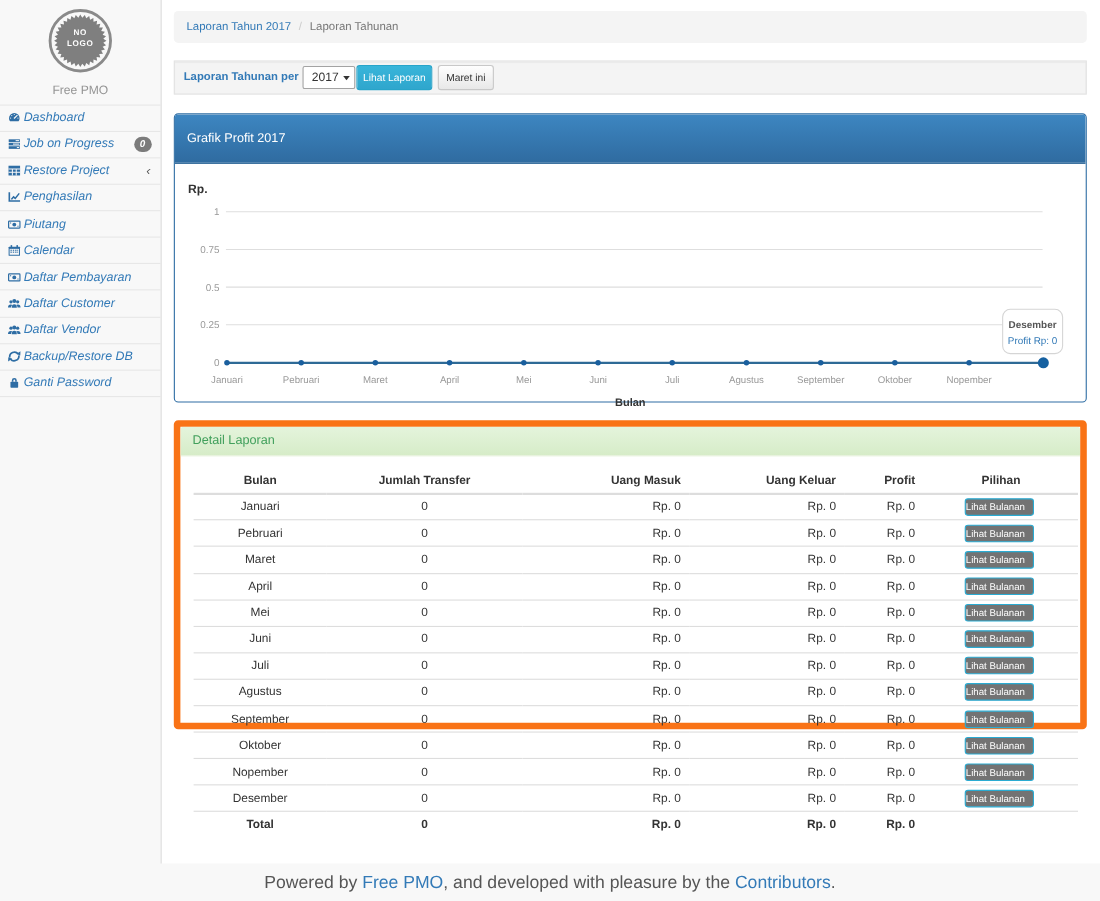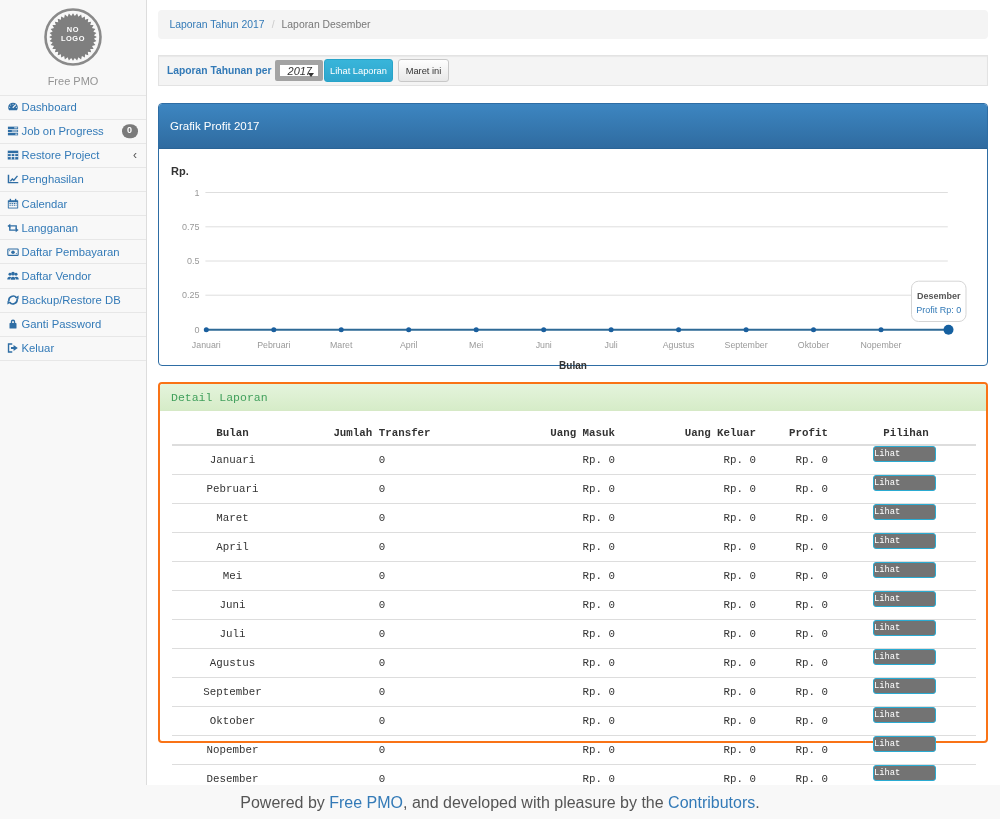--- a/index.html
+++ b/index.html
@@ -2,39 +2,39 @@
 <html><head>
 <meta charset="utf-8">
 <style>
 * { margin:0; padding:0; box-sizing:border-box; }
 html,body { width:1000px; height:819px; background:#fff; font-family:"Liberation Sans", sans-serif; color:#333; overflow:hidden; }
 a { color:#337ab7; text-decoration:none; }
 .sidebar { position:absolute; left:0; top:0; width:147px; height:819px; background:#f8f8f8; border-right:1px solid #ddd; }
 .logo-area { height:95.5px; border-bottom:1px solid #e7e7e7; text-align:center; }
 .brand { margin-top:3px; font-size:11px; color:#949494; }
 .menu { list-style:none; }
-.menu li { height:24.15px; border-bottom:1px solid #e7e7e7; position:relative; display:flex; align-items:center; padding-left:7px; }
+.menu li { height:24.15px; border-bottom:1px solid #e7e7e7; position:relative; display:flex; align-items:center; padding-left:7px;font-style:italic; }
 .menu li .mi { width:12px; height:12px; margin-right:2.5px; flex:none; display:flex; align-items:center; justify-content:center; }
 .menu li a.mt { font-size:11.3px; }
 .badge0 { position:absolute; right:8.5px; top:50%; transform:translateY(-50%); background:#7b7b7b; color:#fff; border-radius:7px; font-size:9px; font-weight:bold; width:16px; height:13.5px; line-height:13.5px; text-align:center; }
 .chev { position:absolute; right:9px; top:50%; transform:translateY(-50%); color:#555; font-size:12px; }
 .main { position:absolute; left:158px; top:0; width:830px; }
 .breadcrumb { margin-top:10px; height:29px; background:#f4f4f4; border-radius:4px; padding:0 11.5px; display:flex; align-items:center; font-size:10.4px; color:#777; }
 .breadcrumb .sep { margin:0 7px; color:#ccc; }
 .well { margin-top:16px; height:31px; background:#f4f4f4; border:1px solid #e3e3e3; border-radius:0; display:flex; align-items:center; padding:0 8px; box-shadow:inset 0 1px 1px rgba(0,0,0,.05); }
 .well b.lbl { color:#337ab7; font-size:10.3px; font-weight:bold; }
-.sel { margin-left:3px; width:48px; height:21.5px; background:#fff; border:5px solid #a3a3a3; border-radius:2px; font-size:11px; color:#333; display:inline-flex; align-items:center; padding-left:8px; position:relative; flex:none;font-style:italic; }
+.sel { margin-left:3px; width:48px; height:21.5px; background:#fff; border:1px solid #a3a3a3; border-radius:2px; font-size:11px; color:#333; display:inline-flex; align-items:center; padding-left:8px; position:relative; flex:none; }
 .sel .car { position:absolute; right:4px; top:8.5px; width:0; height:0; border-left:3.5px solid transparent; border-right:3.5px solid transparent; border-top:4px solid #333; }
 .btn { display:inline-flex; align-items:center; justify-content:center; height:22.5px; border-radius:3px; font-size:9.3px; flex:none; }
 .btn-info { margin-left:1.5px; width:69px; background:linear-gradient(#38b5da,#2fa6cd); border:1px solid #28a4c9; color:#fff; }
 .btn-default { margin-left:5px; width:51px; background:linear-gradient(#fefefe,#e8e8e8); border:1px solid #c8c8c8; color:#333; }
 .panel { border-radius:4px; background:#fff; }
 .panel-primary { margin-top:17px; border:1px solid #2e6da4; height:263px; }
 .panel-primary .ph { height:45px; background:linear-gradient(#3d86c1,#2f6ba0); border-bottom:1px solid #2a6496; border-radius:3px 3px 0 0; color:#fff; font-size:11.5px; display:flex; align-items:center; padding-left:11px; }
-.panel-success { margin-top:16.4px; border:2px solid #f97316; height:361px;font-family:Liberation Mono, monospace; }
+.panel-success { margin-top:16.4px; border:6px solid #f97316; height:281px; }
 .panel-success .ph { height:26.4px; background:linear-gradient(#e4f4dc,#d6ecc8); border-bottom:1px solid #d6e9c6; border-radius:3px 3px 0 0; color:#41a05c; font-size:11.5px; display:flex; align-items:center; padding-left:11px; }
 .footer { position:absolute; left:0; top:785px; width:1000px; height:34px; background:#f8f8f8; text-align:center; font-size:16px; color:#555; }
 .footer .in { margin-top:9px; }
 
 table.rt { border-collapse:collapse; margin:11.2px 11px 0 12px; width:804px; font-size:10.8px; table-layout:fixed; }
 table.rt th, table.rt td { border-top:1px solid #ddd; height:24.1px; padding:0 8px; font-weight:normal; }
 table.rt tr.hd th { border-top:none; border-bottom:2px solid #ddd; font-weight:bold; height:22.8px; }
 table.rt .c { text-align:center; } table.rt .r { text-align:right; }
 table.rt tr.tot td { font-weight:bold; }
 .btn-xs { display:inline-block; position:relative; left:-1.5px; width:63px; height:16px; line-height:15px; background:#737373; border:1px solid #2aabd2; color:#fff; font-size:8.8px; border-radius:3px; text-align:left; }
@@ -99,20 +99,31 @@
           <svg width="12" height="12" viewBox="0 0 13 13">
             <path d="M0.8 1.8 v9.4 h11.4 v-1.5 H2.4 V1.8 Z" fill="#2e6da4"></path>
             <path d="M3.2 8.4 l2.5-3 1.7 1.4 3.4-4.2 1.1 0.9 -4.4 5.5 -1.7-1.4 -1.7 2 Z" fill="#2e6da4"></path>
           </svg>
         </span>
         <a class="mt">Penghasilan</a>
       </li>
 <li>
         <span class="mi">
           <svg width="12" height="12" viewBox="0 0 13 13">
+            <rect x="0.9" y="3.3" width="11.2" height="6.8" rx="0.7" fill="none" stroke="#2e6da4" stroke-width="1.2"></rect>
+            <circle cx="6.5" cy="6.7" r="1.9" fill="#2e6da4"></circle>
+            <rect x="2.3" y="4.6" width="1.1" height="1" fill="#2e6da4"></rect>
+            <rect x="9.6" y="7.8" width="1.1" height="1" fill="#2e6da4"></rect>
+          </svg>
+        </span>
+        <a class="mt">Piutang</a>
+      </li>
+<li>
+        <span class="mi">
+          <svg width="12" height="12" viewBox="0 0 13 13">
             <rect x="0.9" y="2.4" width="11.2" height="9" rx="0.5" fill="#2e6da4"></rect>
             <rect x="2.9" y="0.9" width="1.5" height="2.4" fill="#2e6da4"></rect>
             <rect x="8.6" y="0.9" width="1.5" height="2.4" fill="#2e6da4"></rect>
             <rect x="1.9" y="4.6" width="9.2" height="5.8" fill="#f8f8f8"></rect>
             <g fill="#2e6da4">
               <rect x="2.7" y="5.4" width="1.4" height="1.1"></rect>
               <rect x="5" y="5.4" width="1.4" height="1.1"></rect>
               <rect x="7.3" y="5.4" width="1.4" height="1.1"></rect>
               <rect x="2.7" y="7.3" width="1.4" height="1.1"></rect>
               <rect x="5" y="7.3" width="1.4" height="1.1"></rect>
@@ -120,48 +131,52 @@
               <rect x="9.4" y="5.4" width="0.9" height="1.1"></rect>
               <rect x="9.4" y="7.3" width="0.9" height="1.1"></rect>
             </g>
           </svg>
         </span>
         <a class="mt">Calendar</a>
       </li>
 <li>
         <span class="mi">
           <svg width="12" height="12" viewBox="0 0 13 13">
-            <path d="M3.6 1.9 L0.4 4.2 L3.6 6.5 L3.6 5 L9.2 5 L9.2 8 L10.7 8 L10.7 3.5 L3.6 3.5 Z" fill="#2e6da4"></path>
-            <path d="M9.4 11.1 L12.6 8.8 L9.4 6.5 L9.4 8 L3.8 8 L3.8 5 L2.3 5 L2.3 9.5 L9.4 9.5 Z" fill="#2e6da4"></path>
-          </svg>
-        </span>
-        <a class="mt">Langganan</a>
-      </li>
-<li>
-        <span class="mi">
-          <svg width="12" height="12" viewBox="0 0 13 13">
             <rect x="0.9" y="3.3" width="11.2" height="6.8" rx="0.7" fill="none" stroke="#2e6da4" stroke-width="1.2"></rect>
             <circle cx="6.5" cy="6.7" r="1.9" fill="#2e6da4"></circle>
             <rect x="2.3" y="4.6" width="1.1" height="1" fill="#2e6da4"></rect>
             <rect x="9.6" y="7.8" width="1.1" height="1" fill="#2e6da4"></rect>
           </svg>
         </span>
         <a class="mt">Daftar Pembayaran</a>
       </li>
 <li>
         <span class="mi">
           <svg width="12" height="12" viewBox="0 0 13 13">
             <circle cx="3.2" cy="4.7" r="1.6" fill="#2e6da4"></circle>
             <circle cx="9.8" cy="4.7" r="1.6" fill="#2e6da4"></circle>
             <circle cx="6.5" cy="4" r="2" fill="#2e6da4"></circle>
             <path d="M0.3 10.4 q0-3 2.7-3 q1.1 0 1.7.6 q-1.4 1-1.4 2.4 Z" fill="#2e6da4"></path>
             <path d="M12.7 10.4 q0-3-2.7-3 q-1.1 0-1.7.6 q1.4 1 1.4 2.4 Z" fill="#2e6da4"></path>
             <path d="M4 10.6 q0-3.4 2.5-3.4 q2.5 0 2.5 3.4 Z" fill="#2e6da4"></path>
           </svg>
         </span>
+        <a class="mt">Daftar Customer</a>
+      </li>
+<li>
+        <span class="mi">
+          <svg width="12" height="12" viewBox="0 0 13 13">
+            <circle cx="3.2" cy="4.7" r="1.6" fill="#2e6da4"></circle>
+            <circle cx="9.8" cy="4.7" r="1.6" fill="#2e6da4"></circle>
+            <circle cx="6.5" cy="4" r="2" fill="#2e6da4"></circle>
+            <path d="M0.3 10.4 q0-3 2.7-3 q1.1 0 1.7.6 q-1.4 1-1.4 2.4 Z" fill="#2e6da4"></path>
+            <path d="M12.7 10.4 q0-3-2.7-3 q-1.1 0-1.7.6 q1.4 1 1.4 2.4 Z" fill="#2e6da4"></path>
+            <path d="M4 10.6 q0-3.4 2.5-3.4 q2.5 0 2.5 3.4 Z" fill="#2e6da4"></path>
+          </svg>
+        </span>
         <a class="mt">Daftar Vendor</a>
       </li>
 <li>
         <span class="mi">
           <svg width="12" height="12" viewBox="0 0 13 13">
             <g stroke="#2e6da4" stroke-width="1.7" fill="none">
               <path d="M2 7.6 a4.7 4.7 0 0 1 8.3-3.6"></path>
               <path d="M11 5.4 a4.7 4.7 0 0 1 -8.3 3.6"></path>
             </g>
             <polygon points="12.6,1.5 12.4,5.6 8.6,4.1" fill="#2e6da4"></polygon>
@@ -172,36 +187,27 @@
       </li>
 <li>
         <span class="mi">
           <svg width="12" height="12" viewBox="0 0 13 13">
             <rect x="2.7" y="5.4" width="7.6" height="6" rx="0.7" fill="#2e6da4"></rect>
             <path d="M4.1 5.4 V4.1 a2.4 2.4 0 0 1 4.8 0 V5.4 H7.4 V4.2 a.9 .9 0 0 0 -1.8 0 V5.4 Z" fill="#2e6da4"></path>
           </svg>
         </span>
         <a class="mt">Ganti Password</a>
       </li>
-<li>
-        <span class="mi">
-          <svg width="12" height="12" viewBox="0 0 13 13">
-            <path d="M0.9 1.4 h4.8 v1.5 H2.4 v7.2 h3.3 v1.5 H0.9 Z" fill="#2e6da4"></path>
-            <path d="M7.1 3.2 v2.2 H4.3 v2.2 h2.8 v2.2 L11.7 6.5 Z" fill="#2e6da4"></path>
-          </svg>
-        </span>
-        <a class="mt">Keluar</a>
-      </li>
 </ul>
 </div>
 <div class="main">
   <div class="breadcrumb">
       <a>Laporan Tahun 2017</a>
       <span class="sep">/</span>
-      <span>Laporan Desember</span>
+      <span>Laporan Tahunan</span>
     </div>
   <div class="well">
     <b class="lbl">Laporan Tahunan per</b>
     <span class="sel">2017<span class="car"></span></span>
     <span class="btn btn-info">Lihat Laporan</span>
     <span class="btn btn-default">Maret ini</span>
   </div>
   <div class="panel panel-primary">
     <div class="ph">Grafik Profit 2017</div>
     <div style="position:relative; height:234px;">

